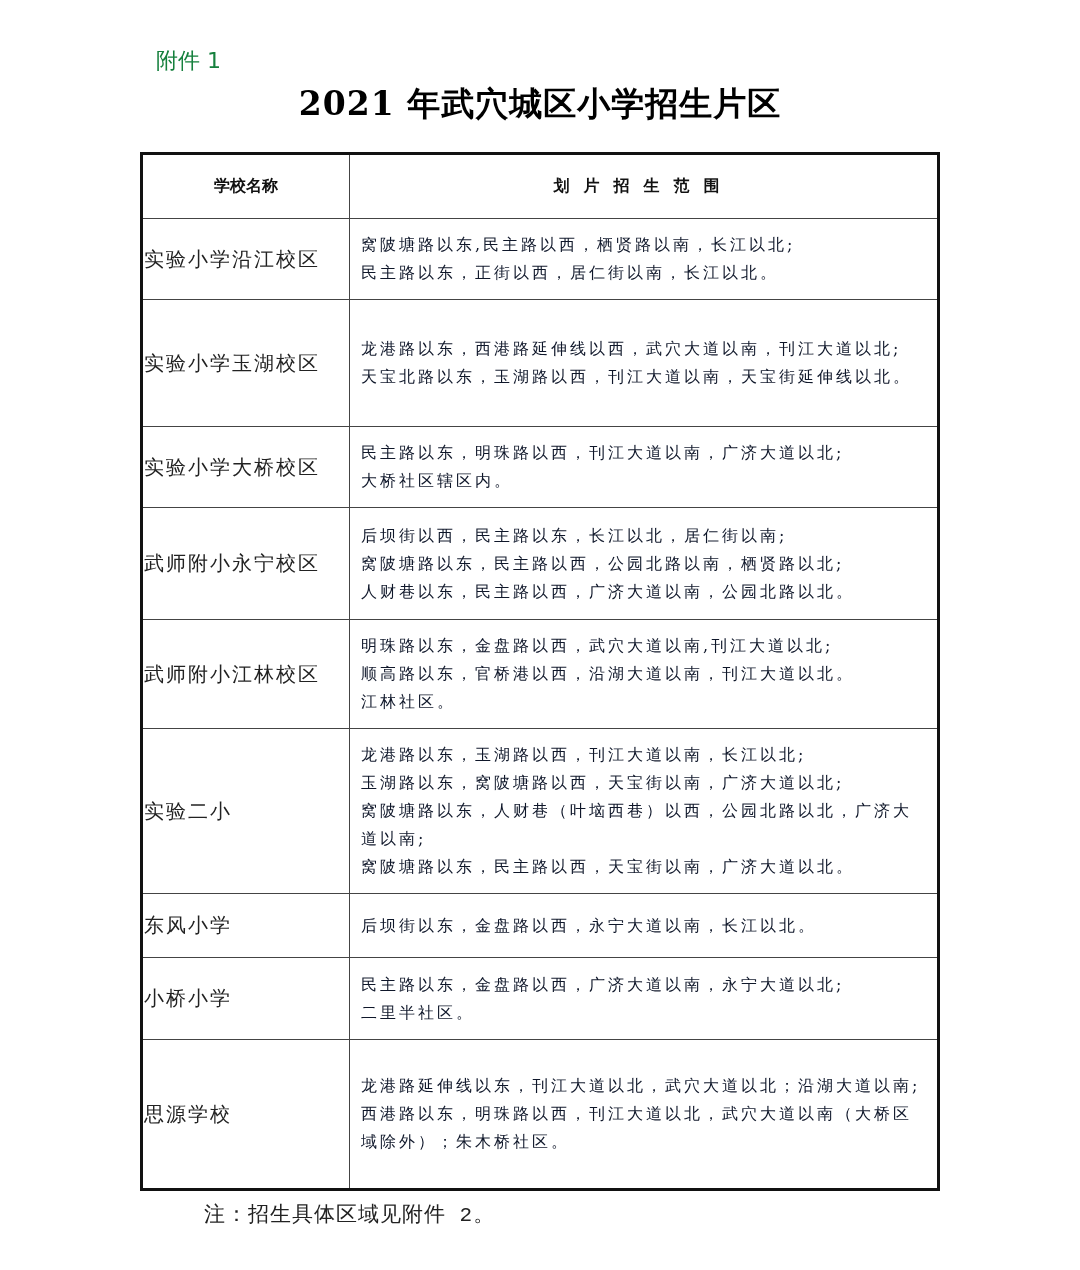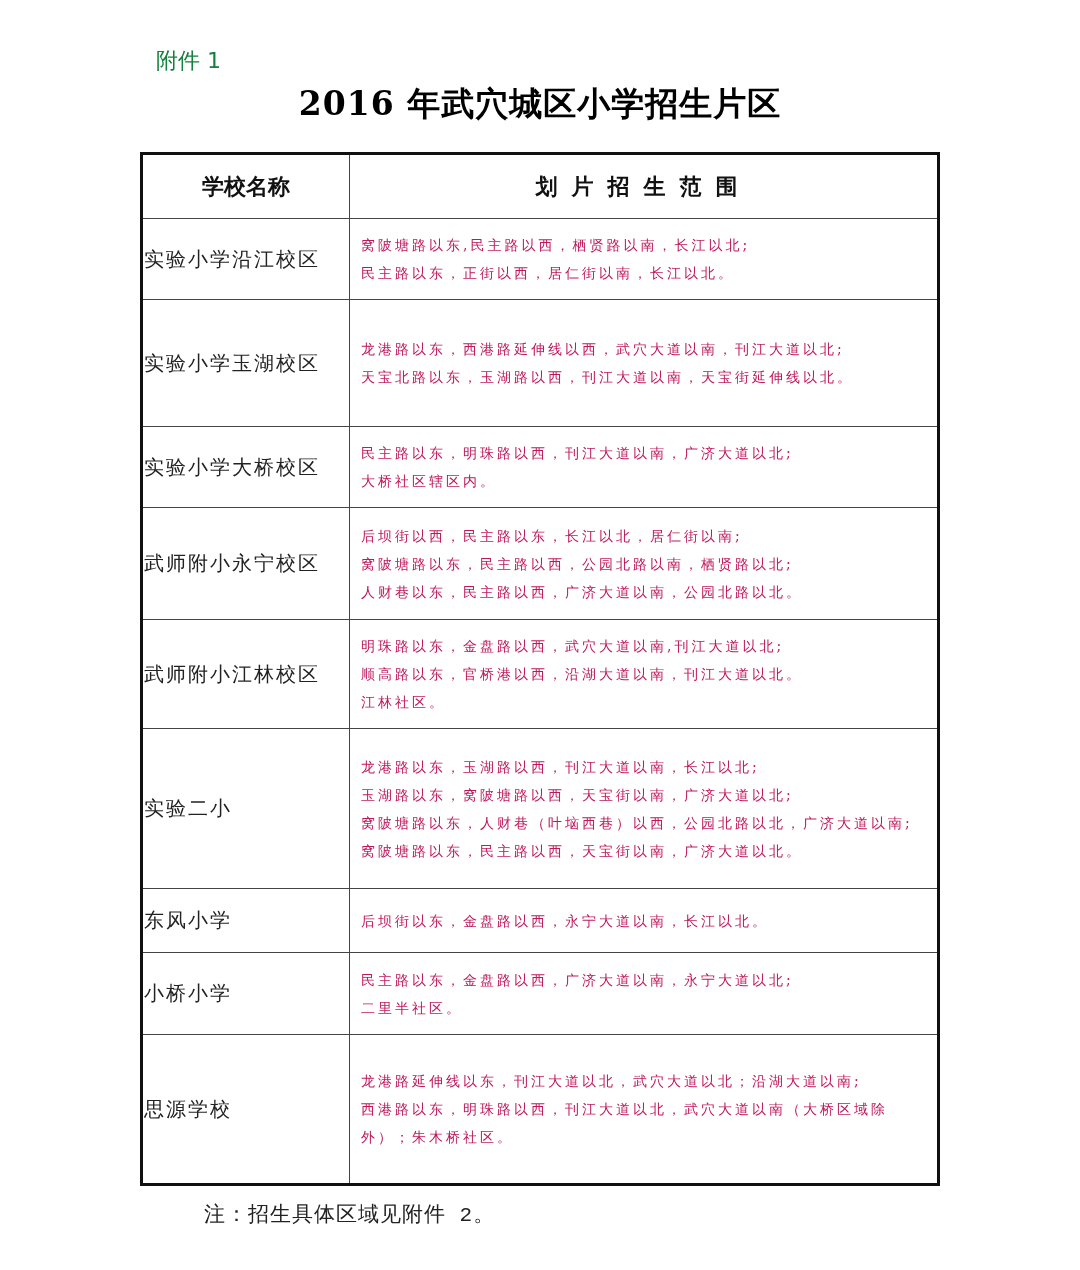--- a/index.html
+++ b/index.html
@@ -5,37 +5,37 @@
   html, body { margin:0; padding:0; background:#ffffff; }
   body { width:1080px; height:1270px; position:relative; overflow:hidden;
          font-family: "DejaVu Serif", "Liberation Serif", serif; color:#1a1a1a; }
   .attach { position:absolute; left:156px; top:46px; font-size:22px;
             font-family:"DejaVu Sans","Liberation Sans",sans-serif; color:#15803d; }
   .title { position:absolute; left:0; right:0; top:82px; text-align:center;
            font-size:33px; font-weight:bold; color:#000; letter-spacing:1px; }
   table.main { position:absolute; left:140px; top:152px; width:800px;
                border-collapse:collapse; border:3px solid #111; }
   table.main td, table.main th { border:1.5px solid #444; }
-  th { height:61px; font-size:22px; font-weight:bold; color:#111;
+  th { height:61px; font-size:16px; font-weight:bold; color:#111;
        font-family:"DejaVu Sans","Liberation Sans",sans-serif; }
   th.c1 { width:204px; }
   th.c2 { letter-spacing:14px; }
   td.name { text-align:left; font-size:20px; color:#222; letter-spacing:2px;
             font-family:Liberation Mono, monospace; }
-  td.range { padding:12px 10px 12px 11px; font-size:14px; line-height:28px;
-             color:#be185d; letter-spacing:3px; vertical-align:middle; }
+  td.range { padding:12px 10px 12px 11px; font-size:16px; line-height:28px;
+             color:#0f172a; letter-spacing:3px; vertical-align:middle; }
   td.range div { white-space:normal; }
   .note { position:absolute; left:204px; top:1200px; font-size:21px; color:#222;
           font-family:Liberation Mono, monospace; letter-spacing:1px; }
 </style>
 </head>
 <body>
 
 <div class="attach">附件 1</div>
-<div class="title">2016 年武穴城区小学招生片区</div>
+<div class="title">2021 年武穴城区小学招生片区</div>
 
 <table class="main">
   <thead>
     <tr>
       <th class="c1">学校名称</th>
       <th class="c2">划片招生范围</th>
     </tr>
   </thead>
   <tbody>
     <tr style="height:78px">

